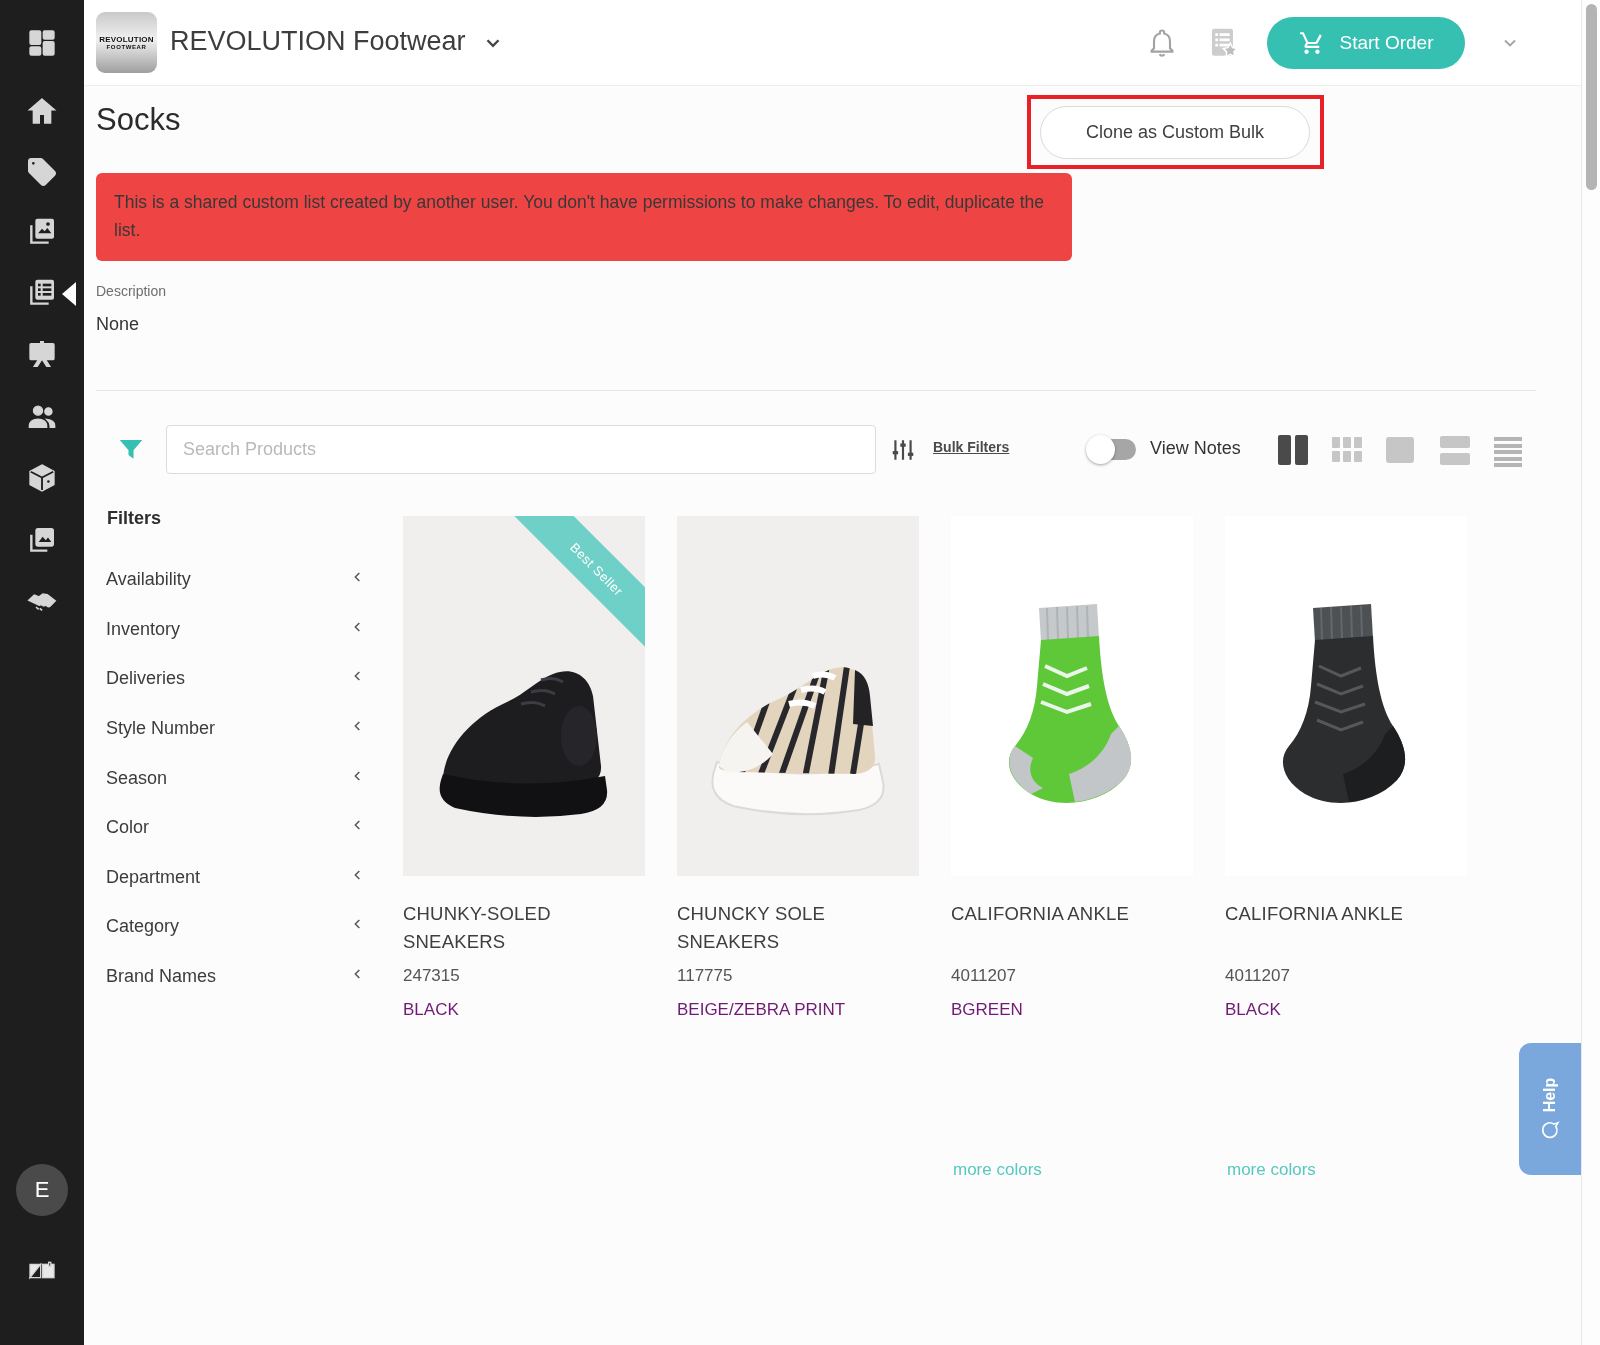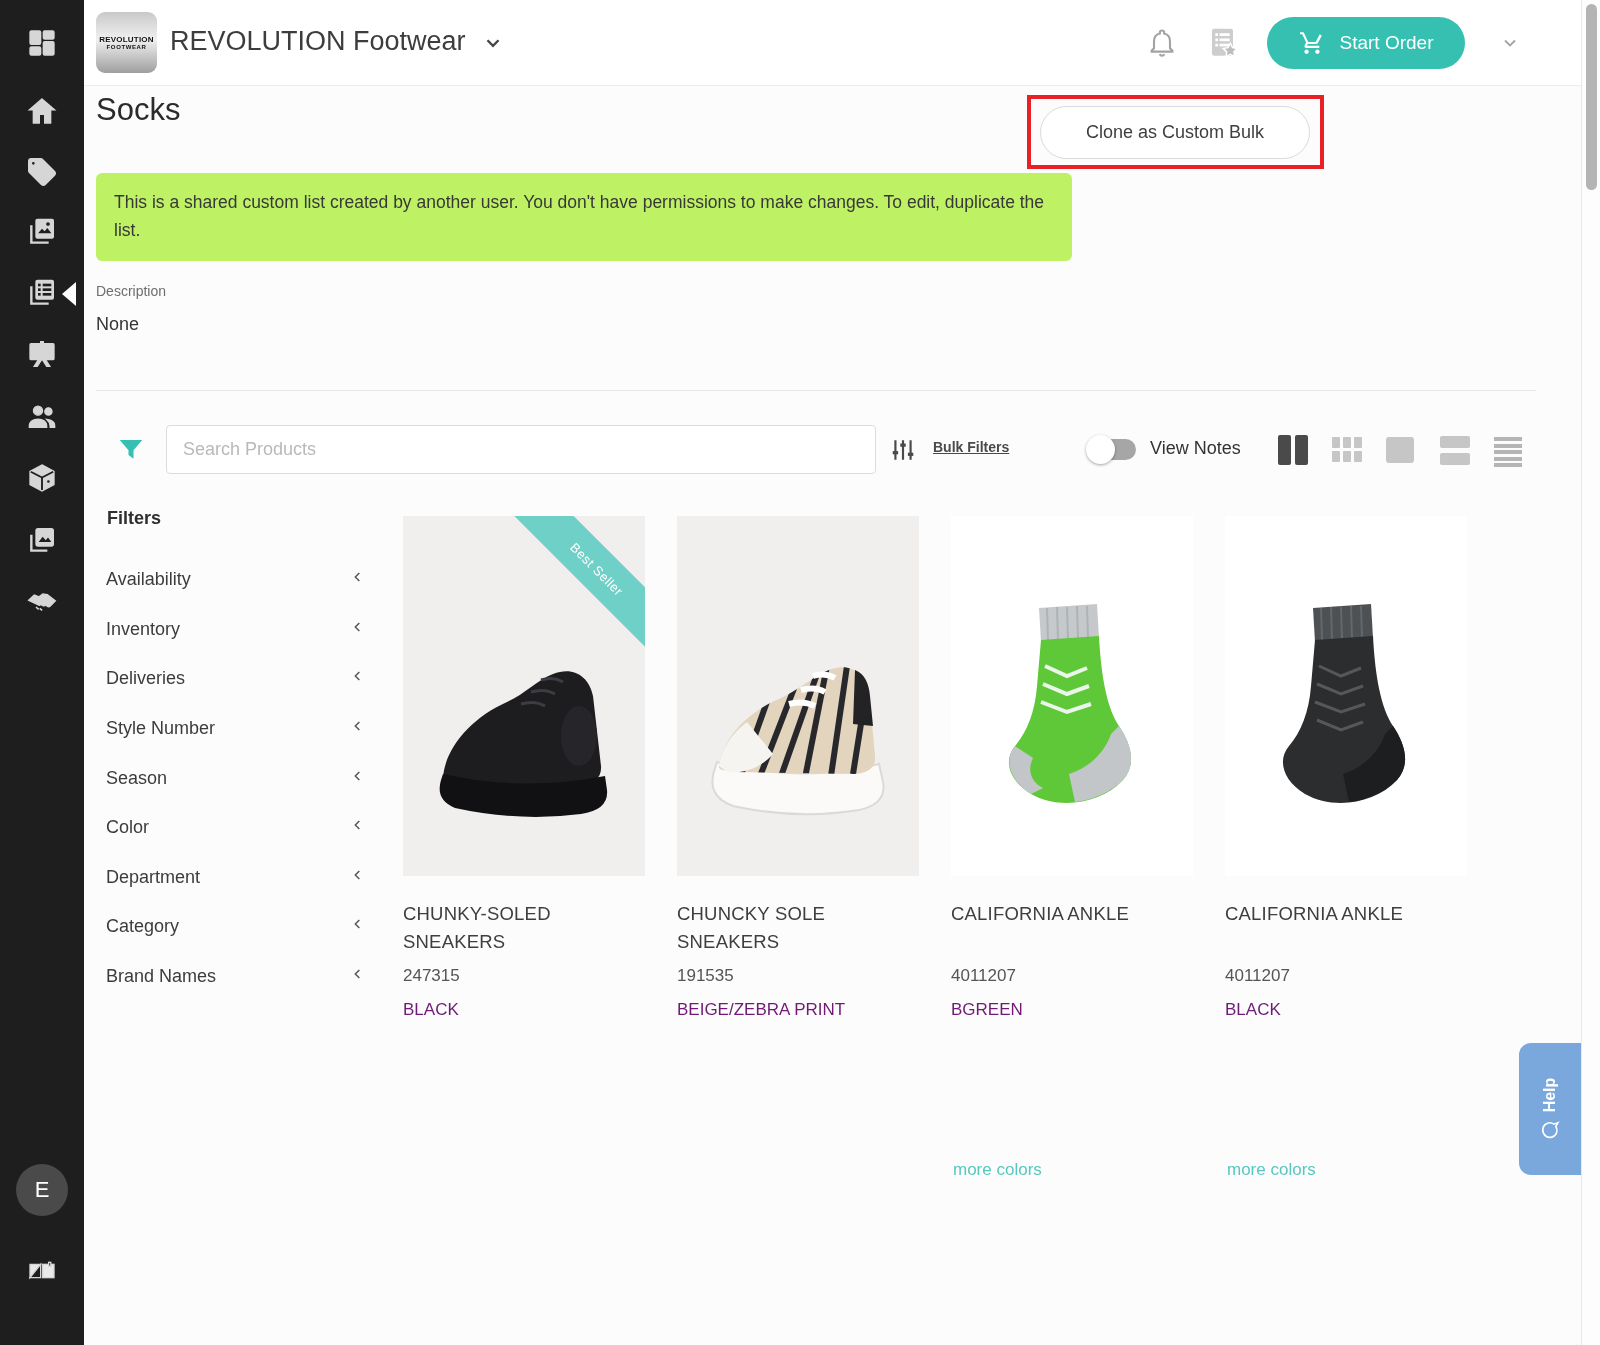--- a/index.html
+++ b/index.html
@@ -37,29 +37,29 @@
                  gap:15px; cursor:pointer; }
   .hdr-caret { position:absolute; left:1415px; top:33px; cursor:pointer; }
 
   
   .scrollbar { position:absolute; right:0; top:0; width:19px; height:1345px; background:#fdfdfd;
                border-left:1px solid #e8e8e8; z-index:9; }
   .scroll-thumb { position:absolute; left:4px; top:4px; width:11px; height:186px;
                   background:#b4b4b4; border-radius:6px; cursor:pointer; }
 
   
-  .page-title { position:absolute; left:96px; top:92px; font-size:31px; color:#2b2b2b; font-weight:500; }
+  .page-title { position:absolute; left:96px; top:102px; font-size:31px; color:#2b2b2b; font-weight:500; }
   .pill-btn { position:absolute; height:53px; border:1px solid #dadada; border-radius:27px;
               background:#fff; color:#3f3f3f; font-size:18px; font-family:inherit; cursor:pointer; }
   .btn-clone { left:1040px; top:106px; width:270px; }
   .btn-download { left:1348px; top:106px; width:172px; }
   .red-box { position:absolute; left:1027px; top:95px; width:297px; height:74px;
              border:4px solid #e92025; z-index:3; pointer-events:none; }
 
-  .banner { position:absolute; left:96px; top:173px; width:976px; height:88px; background:#bef264;
+  .banner { position:absolute; left:96px; top:173px; width:976px; height:88px; background:#ef4444;
             border-radius:6px; padding:15px 18px; font-size:17.5px; line-height:28px; color:#383838; }
   .desc-label { position:absolute; left:96px; top:283px; font-size:14px; color:#6e6e6e; }
   .desc-value { position:absolute; left:96px; top:314px; font-size:18px; color:#353535; }
   .divider { position:absolute; left:96px; top:390px; width:1440px; height:1px; background:#e6e6e6; }
 
   
   .funnel { position:absolute; left:116px; top:434px; width:30px; height:32px; cursor:pointer; }
   .search-box { position:absolute; left:166px; top:425px; width:710px; height:49px;
                 border:1px solid #dcdcdc; border-radius:4px; background:#fff; padding:0 16px;
                 font-size:18px; color:#444; font-family:inherit; outline:none; }
@@ -399,21 +399,21 @@
         <path d="M42 250 C44 234 54 218 70 206 L96 238 C84 252 66 258 50 256 Z" fill="#f6f4f0"></path>
         <g stroke="#fff" stroke-width="6" fill="none">
             <path d="M112 188 q14 -4 26 2"></path>
             <path d="M124 174 q14 -4 24 2"></path>
             <path d="M136 160 q12 -4 22 2"></path>
           </g>
         <path d="M178 154 C188 158 192 168 193 180 L196 210 L176 208 Z" fill="#232326"></path>
       </svg>
     </div>
     <div class="card-title">CHUNCKY SOLE SNEAKERS</div>
-    <div class="card-num">191535</div>
+    <div class="card-num">117775</div>
     <div class="card-color">BEIGE/ZEBRA PRINT</div>
   </div>
 
   <div class="card c3">
     <div class="card-img bg-white">
       <svg width="242" height="360" viewBox="0 0 242 360">
         <path d="M88 92 L146 88 L148 122 L90 126 Z" fill="#c5c9cb"></path>
         <g stroke="#aeb3b6" stroke-width="2">
             <line x1="96" y1="92" x2="97" y2="124"></line>
             <line x1="106" y1="91" x2="107" y2="124"></line>

